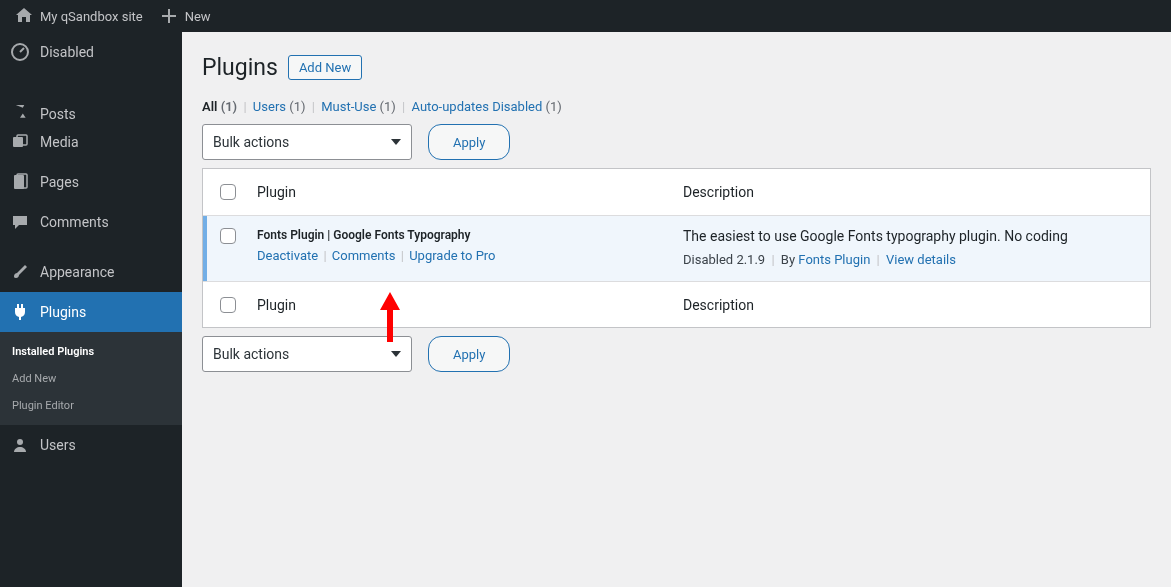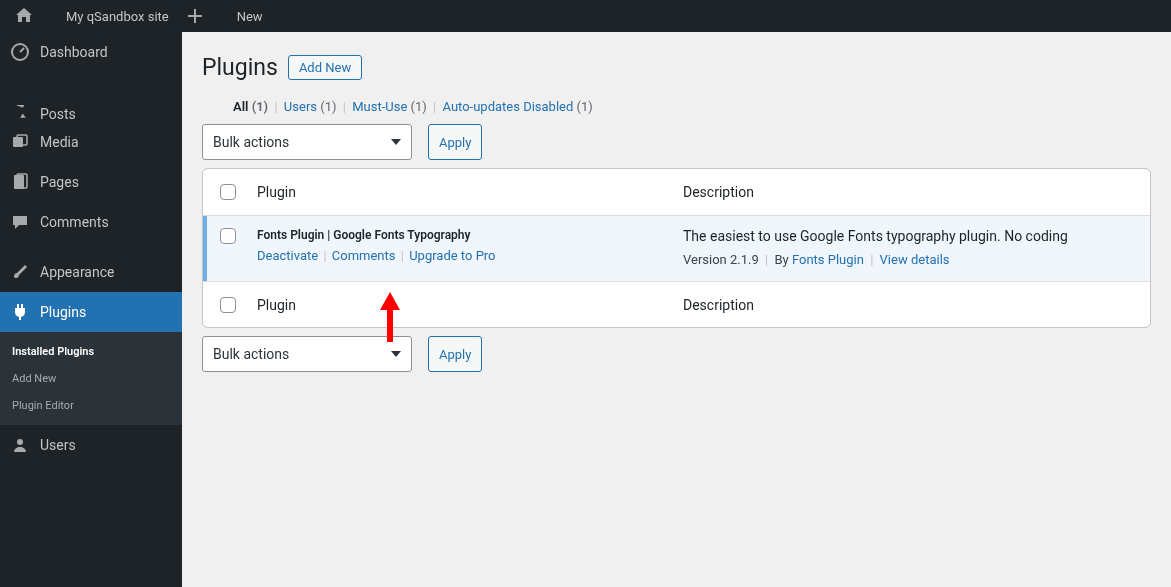--- a/index.html
+++ b/index.html
@@ -26,21 +26,20 @@
     font-size: 13px;
     z-index: 10;
   }
   .adminbar .ab-item {
     display: flex;
     align-items: center;
     padding: 0 8px;
     height: 32px;
     cursor: pointer;
     color: #c3c4c7;
-    gap: 26px;
   }
   .adminbar .ab-icon { margin-right: 6px; display: inline-flex; }
   .dashicon { width: 20px; height: 20px; display:inline-block; }
 
   
   .sidebar {
     position: absolute;
     top: 32px; left: 0;
     width: 182px;
     bottom: 0;
@@ -123,21 +122,21 @@
     font-size: 13px;
     border-radius: 3px;
     cursor: pointer;
   }
   .subsubsub {
     color: #646970;
     font-size: 13px;
     margin-bottom: 10px;
   }
   .subsubsub .link { color: #2271b1; cursor: pointer; }
-  .subsubsub .current-filter { color: #1d2327; font-weight: 600; margin-left: 31px; }
+  .subsubsub .current-filter { color: #1d2327; font-weight: 600; }
   .subsubsub .count { color: #646970; }
   .subsubsub .sep { color: #c3c4c7; padding: 0 3px; }
 
   .tablenav {
     display: flex;
     align-items: center;
     gap: 16px;
     margin: 8px 0;
   }
   .select {
@@ -159,37 +158,37 @@
     position: absolute;
     right: 10px; top: 50%;
     margin-top: -3px;
     width: 0; height: 0;
     border-left: 5px solid transparent;
     border-right: 5px solid transparent;
     border-top: 6px solid #2c3338;
   }
   .button {
     height: 36px;
-    padding: 0 10px;
+    padding: 0 24px;
     border: 1px solid #2271b1;
     color: #2271b1;
     background: #f6f7f7;
-    border-radius: 3px;
+    border-radius: 13px;
     font-size: 13px;
     cursor: pointer;
     display:inline-flex;
     align-items:center;
   }
 
   
   .wp-list-table {
     width: 100%;
     background: #fff;
     border: 1px solid #c3c4c7;
-    border-radius: 6px;
+    border-radius: 0;
     margin-top: 4px;
   }
   .thead, .tfoot {
     display: flex;
     align-items: center;
     height: 46px;
   }
   .cb-col { width: 50px; display:flex; align-items:center; justify-content:center; }
   .plugin-col { width: 430px; padding-left: 4px; font-size: 14px; color:#1d2327; }
   .desc-col { flex: 1; font-size: 14px; color:#1d2327; }
@@ -259,21 +258,21 @@
 </div>
 
 <div class="sidebar">
   <div class="menu-item">
     <span class="micon">
       <svg viewBox="0 0 20 20" width="20" height="20" fill="#a7aaad">
           <circle cx="10" cy="10" r="8" fill="none" stroke="#a7aaad" stroke-width="2"></circle>
           <path d="M10 10 14 6" stroke="#a7aaad" stroke-width="2"></path>
         </svg>
     </span>
-    <span>Dashboard</span>
+    <span>Disabled</span>
   </div>
   <div class="menu-item" style="margin-top:10px;align-items:flex-end;">
     <span class="micon">
       <svg viewBox="0 0 20 20" width="20" height="20" fill="#a7aaad">
           <path d="M12 2l6 6-3 1-4 4-1 5-2-2-5 5 5-5-2-2 5-1 4-4z" transform="rotate(-45 10 10)"></path>
         </svg>
     </span>
     <span>Posts</span>
   </div>
   <div class="menu-item">
@@ -376,21 +375,21 @@
           <span class="link">Deactivate</span>
           <span class="sep">|</span>
           <span class="link">Comments</span>
           <span class="sep">|</span>
           <span class="link">Upgrade to Pro</span>
         </div>
       </div>
       <div class="desc-col">
         <div class="plugin-desc">The easiest to use Google Fonts typography plugin. No coding</div>
         <div class="plugin-meta">
-          <span>Version 2.1.9</span>
+          <span>Disabled 2.1.9</span>
           <span class="sep">|</span>
           <span>By</span>
           <span class="link">Fonts Plugin</span>
           <span class="sep">|</span>
           <span class="link">View details</span>
         </div>
       </div>
     </div>
 
     <div class="tfoot" style="border-top:1px solid #dcdcde;">

